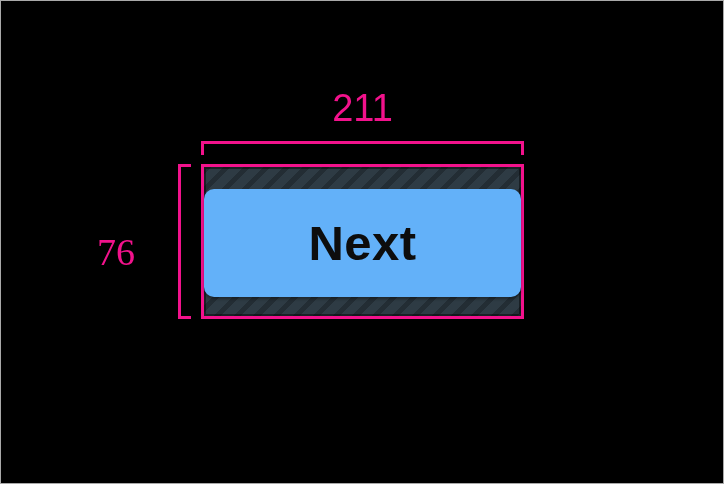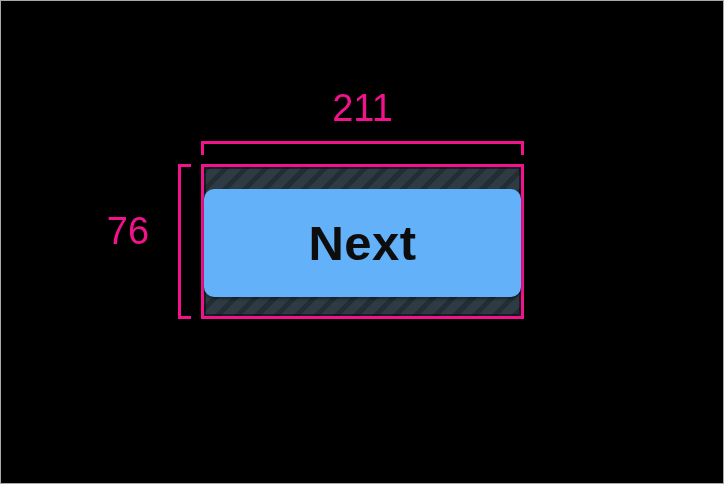--- a/index.html
+++ b/index.html
@@ -28,23 +28,24 @@
     user-select: none;
   }
   .dim-label.width {
     left: 200px;
     top: 88px;
     width: 323px;
     text-align: center;
   }
   .dim-label.height {
     left: 96px;
-    top: 211px;
+    top: 232px;
     width: 62px;
-    text-align: center;
+    text-align: left;
+    font-family: Liberation Serif, serif;
   }
 
   
   .bracket {
     position: absolute;
     box-sizing: border-box;
     border: 3px solid var(--accent, #f2128c);
   }
   .bracket.width {
     left: 200px;

